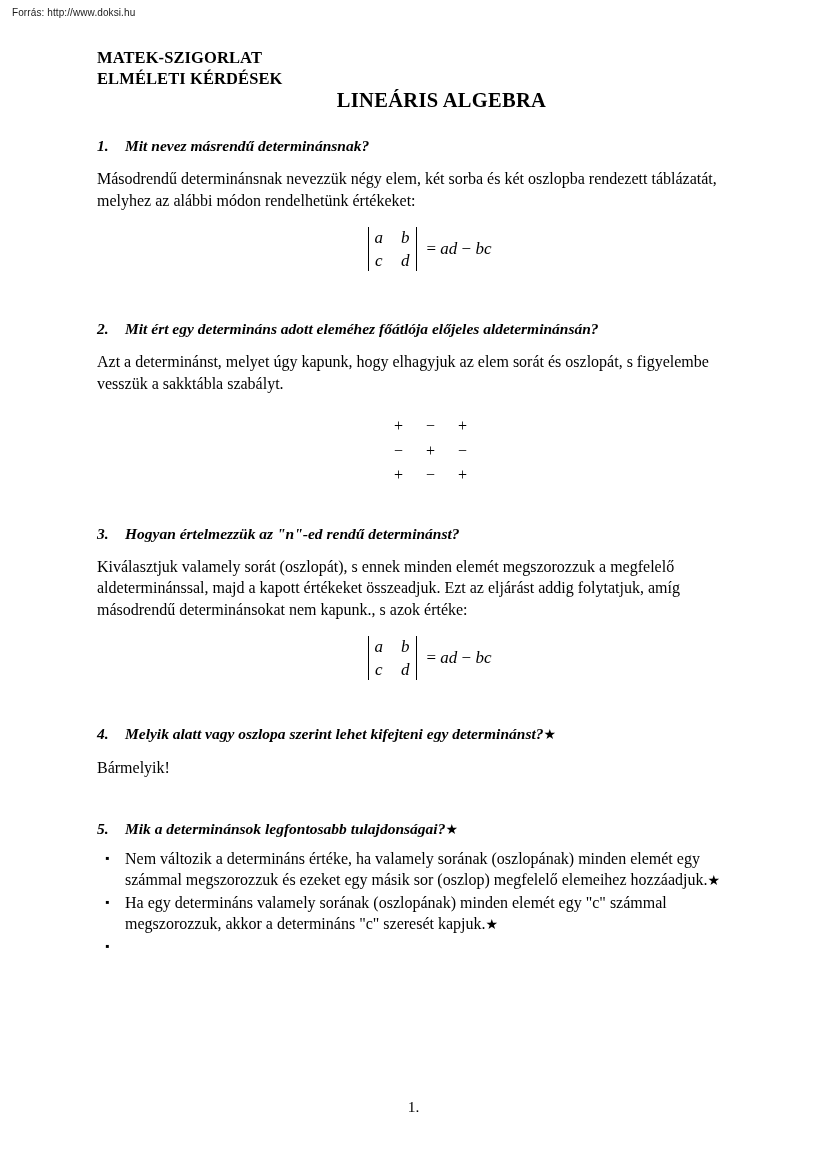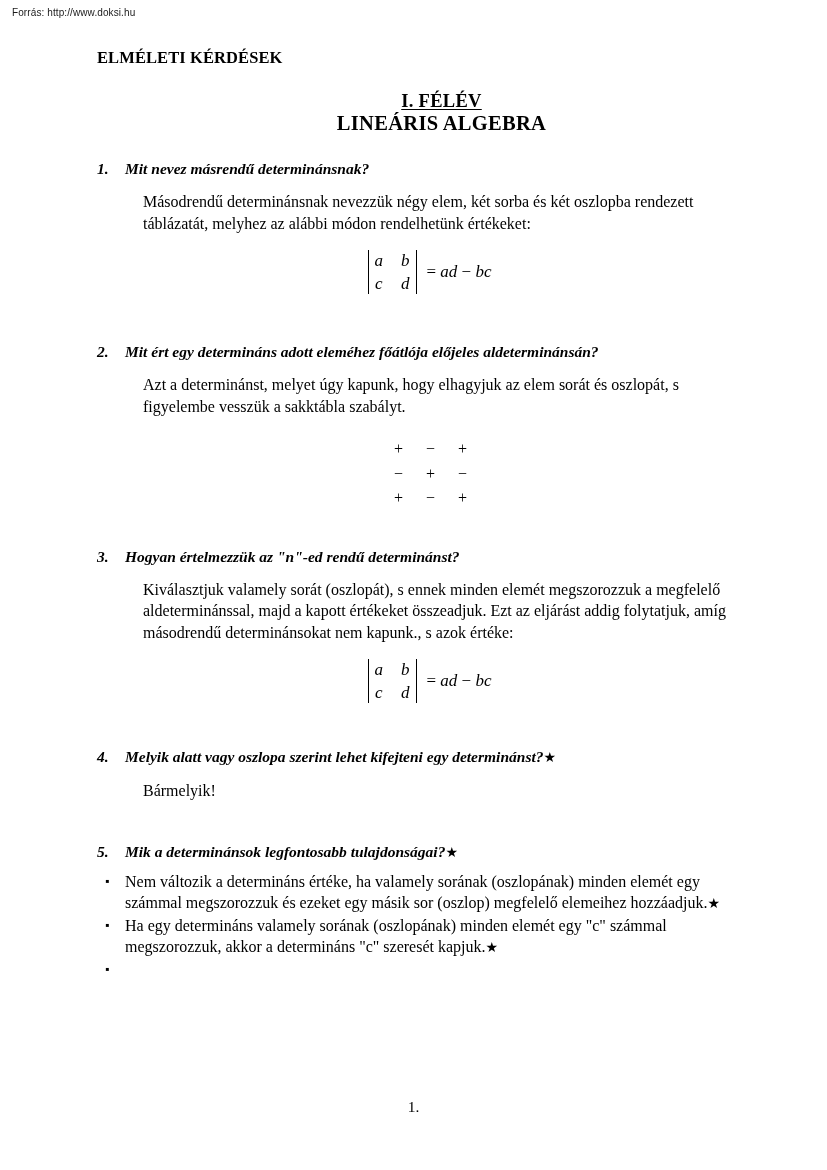--- a/index.html
+++ b/index.html
@@ -93,21 +93,20 @@
     font-style: normal;
     font-weight: normal;
     font-size: 14px;
     letter-spacing: 0;
   }
 
   .answer {
     font-size: 16px;
     line-height: 21.5px;
     text-align: left;
-    margin-left: 46px;
   }
 
   
   .math-display {
     text-align: center;
     padding-left: 30px;
   }
   .determinant {
     display: inline-flex;
     align-items: center;
@@ -193,26 +192,24 @@
 </head>
 <body>
 
 <div class="page">
 
   <div class="source-line">Forrás: http://www.doksi.hu</div>
 
   <div class="content">
 
     <div class="doc-title">
+      <div>MATEK-SZIGORLAT</div>
       <div>ELMÉLETI KÉRDÉSEK</div>
     </div>
 
-    <div class="semester">
-      <span>I. FÉLÉV</span>
-    </div>
 
     <div class="subject">LINEÁRIS ALGEBRA</div>
 
     <div class="sp-24"></div>
     <div class="qa-block">
       <div class="question">
         <span class="qnum">1.</span><span>Mit nevez másrendű determinánsnak?</span>
       </div>
       <div class="sp-12"></div>
       <div class="answer">Másodrendű determinánsnak nevezzük négy elem, két sorba és két oszlopba rendezett táblázatát, melyhez az alábbi módon rendelhetünk értékeket:</div>

